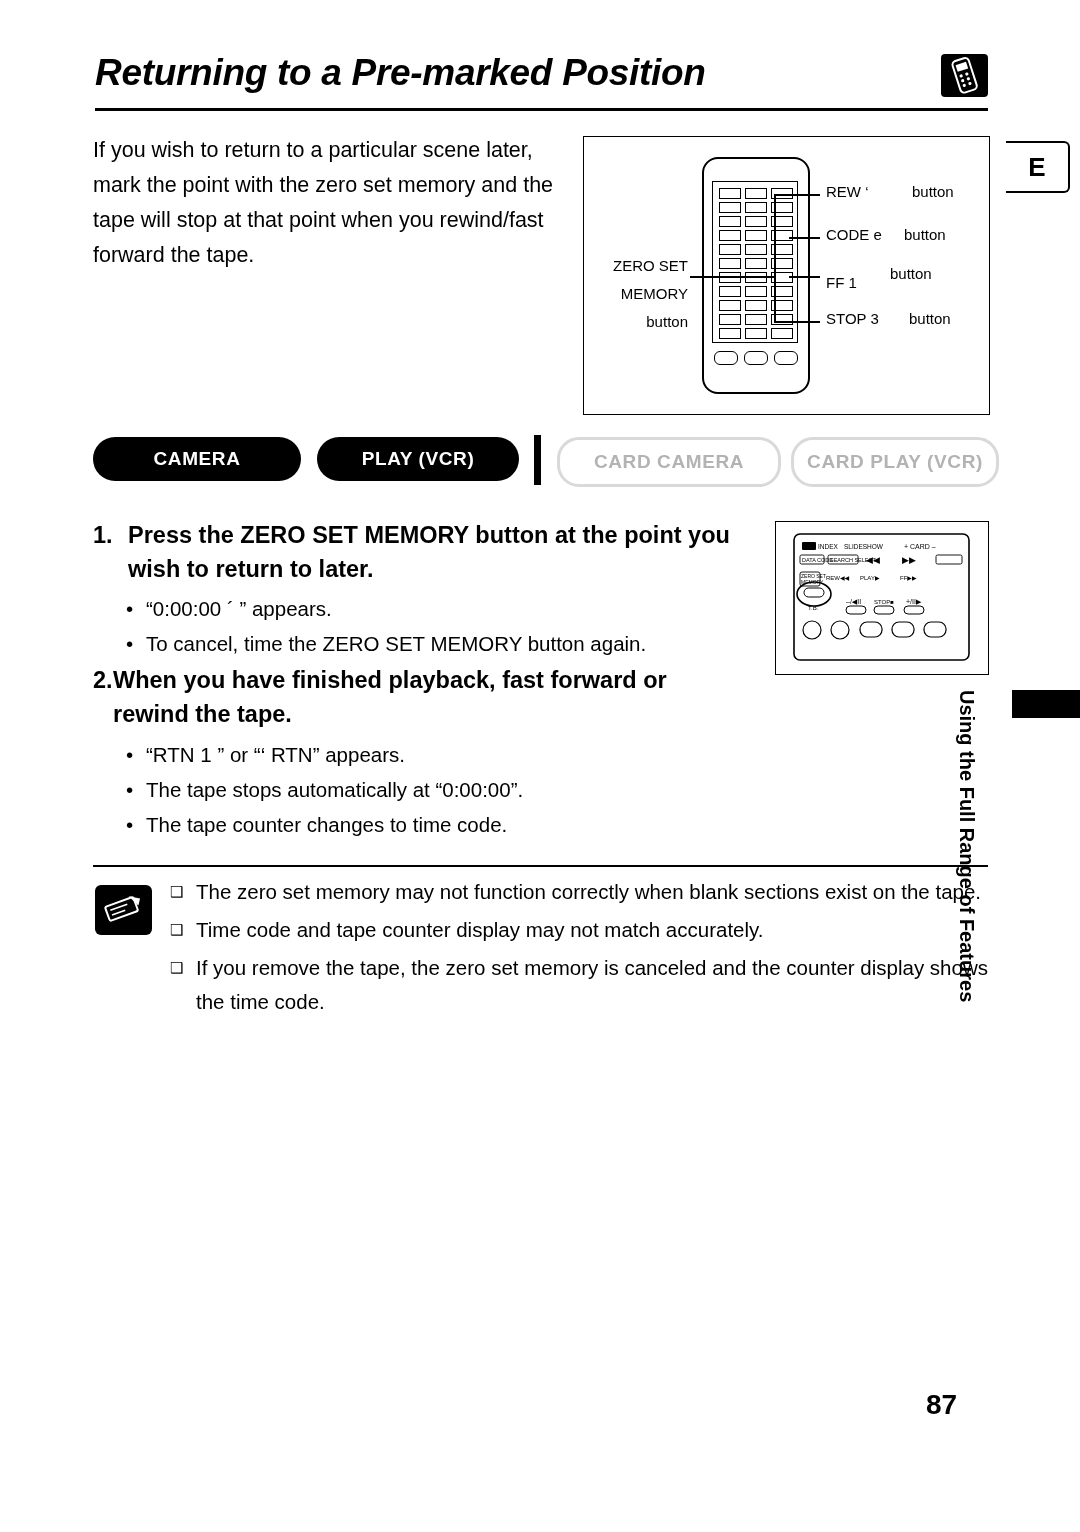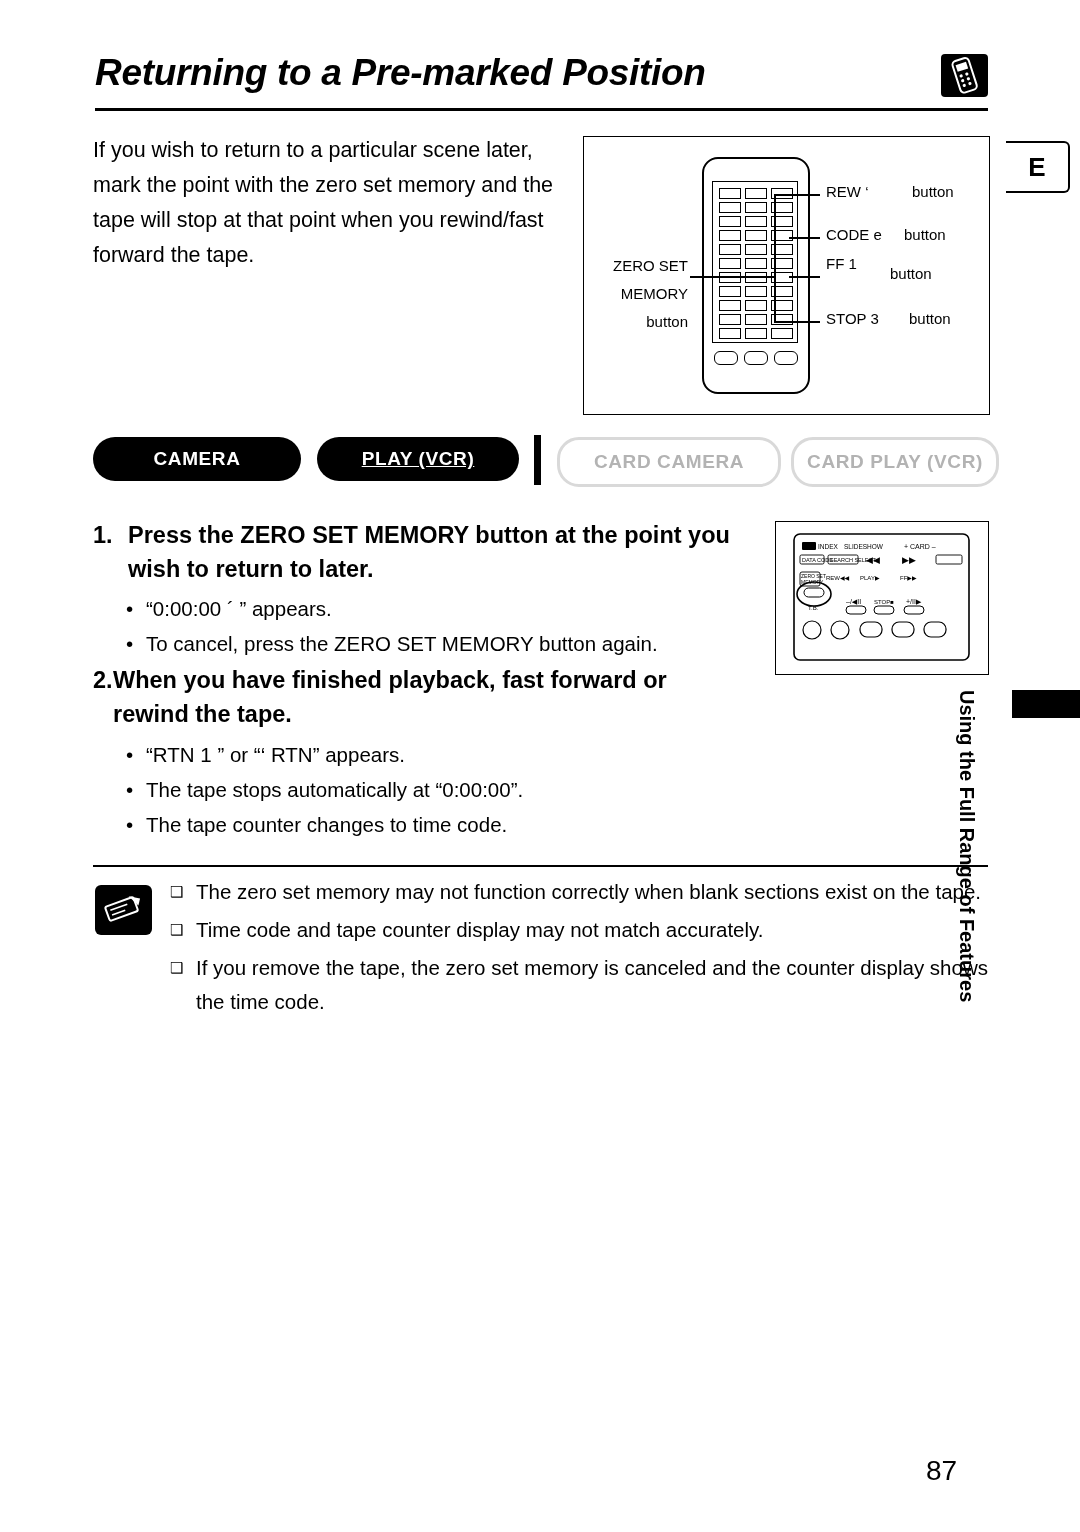--- a/index.html
+++ b/index.html
@@ -110,22 +110,22 @@
   .side-tab {
     position:absolute; left:1012px; top:690px; width:68px; height:28px; background:#000;
   }
   .side-text {
     position:absolute; left:980px; top:690px; width:340px; height:60px;
     transform:rotate(90deg); transform-origin:left top;
     font-size:20px; font-weight:bold; line-height:26px;
   }
 
   .page-num {
-    position:absolute; left:926px; top:1455px;
-    font-size:28px; font-weight:normal;
+    position:absolute; left:926px; top:1389px;
+    font-size:28px; font-weight:bold;
   }
 </style>
 </head>
 <body>
 
 <div class="page">
 
   <div class="title">Returning to a Pre-marked Position</div>
   <div class="title-rule"></div>
   <div class="title-icon">
@@ -210,39 +210,39 @@
     <div class="leader" style="left:190px; top:139px; width:2px; height:47px;"></div>
 
     <div class="lbl lbl-left" style="left:0px; top:120px; width:104px;">ZERO SET</div>
     <div class="lbl lbl-left" style="left:0px; top:148px; width:104px;">MEMORY</div>
     <div class="lbl lbl-left" style="left:0px; top:176px; width:104px;">button</div>
 
     <div class="lbl" style="left:242px; top:46px;">REW ‘</div>
     <div class="lbl" style="left:328px; top:46px;">button</div>
     <div class="lbl" style="left:242px; top:89px;">CODE e</div>
     <div class="lbl" style="left:320px; top:89px;">button</div>
-    <div class="lbl" style="left:242px; top:118px;text-align:right;">FF 1</div>
+    <div class="lbl" style="left:242px; top:137px;text-align:right;">FF 1</div>
     <div class="lbl" style="left:306px; top:128px;">button</div>
     <div class="lbl" style="left:242px; top:173px;">STOP 3</div>
     <div class="lbl" style="left:325px; top:173px;">button</div>
   </div>
 
   <div class="chips">
     <div class="chip on" style="left:0px; width:208px;">CAMERA</div>
-    <div class="chip on" style="left:224px; width:202px;text-decoration:underline;">PLAY (VCR)</div>
+    <div class="chip on" style="left:224px; width:202px;">PLAY (VCR)</div>
     <div class="chip-divider"></div>
     <div class="chip off" style="left:464px; width:218px;">CARD CAMERA</div>
     <div class="chip off" style="left:698px; width:202px;">CARD PLAY (VCR)</div>
   </div>
 
   <div class="step-head" style="left:93px; top:518px; width:36px;">1.</div>
   <div class="step-head" style="left:128px; top:518px; width:610px;">Press the ZERO SET MEMORY button at the point you wish to return to later.</div>
   <div class="bullets" style="left:124px; top:591px; width:620px;">
     <div>“0:00:00 ´ ” appears.</div>
-    <div>To cancel, press the ZERO SET MEMORY button again.</div>
+    <div>To cancel, time the ZERO SET MEMORY button again.</div>
   </div>
 
   <div class="panel-box">
     <svg width="210" height="150" viewBox="0 0 210 150">
       <rect x="18" y="12" width="175" height="126" rx="6" fill="none" stroke="#000" stroke-width="1.6"></rect>
 
       <rect x="26" y="20" width="14" height="8" rx="1" fill="#000"></rect>
       <text x="42" y="27" font-family="Liberation Sans, sans-serif" font-size="6.5">INDEX</text>
       <text x="68" y="27" font-family="Liberation Sans, sans-serif" font-size="6.5">SLIDESHOW</text>
       <text x="128" y="27" font-family="Liberation Sans, sans-serif" font-size="7">+ CARD –</text>

